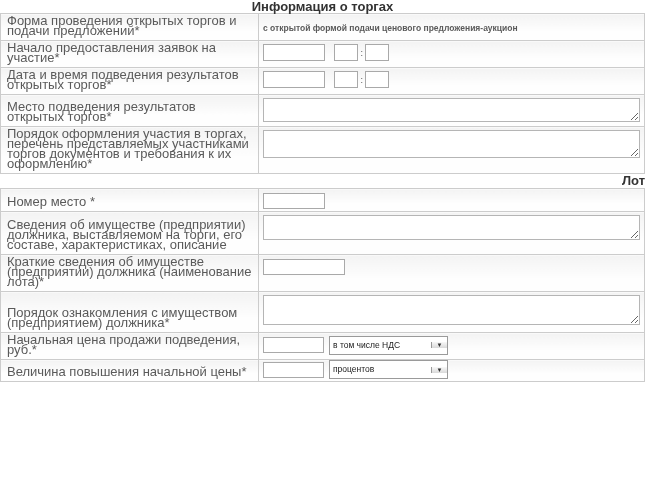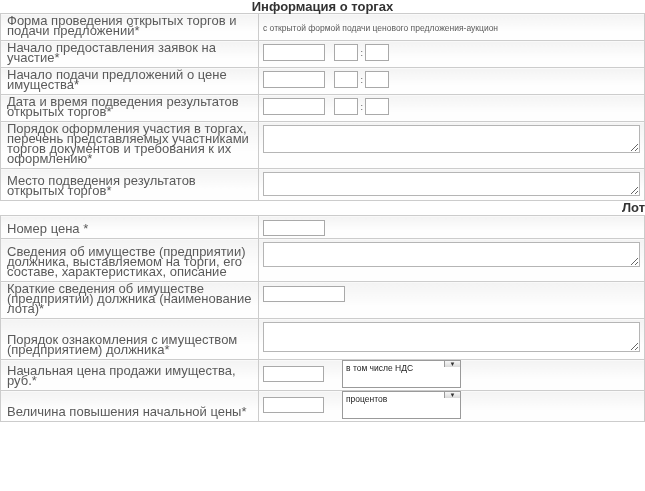--- a/index.html
+++ b/index.html
@@ -23,42 +23,42 @@
   }
   td.lbl{
     width:258px;vertical-align:bottom;
     font-size:13px;line-height:10px;color:#5a5a5a;
     padding:2px 3px 4px 6px;
   }
   td.val{
     vertical-align:top;padding:2px 2px 2px 4px;
   }
   td.val.vmid{vertical-align:middle;padding-top:0;}
-  .static{font-size:8.5px;color:#5a5a5a;}
+  .static{font-size:8.5px;color:#5a5a5a;font-weight:bold;}
   input.inp{
     box-sizing:border-box;height:17px;border:1px solid #a9a9a9;
     background:#ffffff;font-size:9px;padding:1px 2px;margin:0;
     vertical-align:middle;font-family:inherit;
   }
   input.date{width:62px;}
   input.hh{width:24px;margin-left:5px;}
   input.mm{width:24px;}
   .colon{font-size:9px;color:#555555;margin:0 2px;vertical-align:middle;}
   textarea.ta{
     display:block;box-sizing:border-box;width:377px;
     border:1px solid #b5b5b5;background:#ffffff;resize:both;
     font-size:9px;font-family:inherit;margin:1px 0 0 0;padding:1px 2px;
   }
   input.short{height:16px;width:62px;}
   input.wide{height:16px;width:82px;}
   input.money{height:16px;width:61px;}
   .sel{
-    display:inline-flex;box-sizing:border-box;width:119px;height:28px;
-    border:1px solid #9a9a9a;background:#ffffff;margin-left:18px;
-    vertical-align:middle;align-items:flex-start;cursor:default;
+    display:inline-flex;box-sizing:border-box;width:119px;height:19px;
+    border:1px solid #9a9a9a;background:#ffffff;margin-left:5px;
+    vertical-align:middle;align-items:center;cursor:default;
   }
   .sel-text{
     flex:1;font-size:8.5px;color:#222222;line-height:15px;
     padding-left:3px;white-space:nowrap;overflow:hidden;
   }
   .sel-btn{
     width:15px;border-left:1px solid #9a9a9a;
     background:linear-gradient(to bottom,#f8f8f8,#d9d9d9);
     display:flex;align-items:center;justify-content:center;
     font-size:6px;color:#333333;
@@ -87,65 +87,58 @@
 
     <tr style="height:21px">
       <td class="lbl">Начало предоставления заявок на участие*</td>
       <td class="val">
         <input class="inp date" value="" style="">
         <input class="inp hh" value="" style=""><span class="colon">:</span><input class="inp mm" value="" style="">
       </td>
     </tr>
 
 
-    <tr style="height:21px">
-      <td class="lbl">Начало подачи предложений о цене имущества*</td>
-      <td class="val">
-        <input class="inp date" value="" style="">
-        <input class="inp hh" value="" style=""><span class="colon">:</span><input class="inp mm" value="" style="">
-      </td>
-    </tr>
 
     <tr style="height:21px">
       <td class="lbl">Дата и время подведения результатов открытых торгов*</td>
       <td class="val">
         <input class="inp date" value="" style="">
         <input class="inp hh" value="" style=""><span class="colon">:</span><input class="inp mm" value="" style="">
       </td>
     </tr>
 
+    <tr style="height:32px">
+      <td class="lbl">Место подведения результатов открытых торгов*</td>
+      <td class="val">
+        <textarea class="ta" style="height: 24px;"></textarea>
+      </td>
+    </tr>
+
     <tr style="height:45px">
       <td class="lbl">Порядок оформления участия в торгах, перечень представляемых участниками торгов документов и требования к их оформлению*</td>
       <td class="val">
         <textarea class="ta" style="height: 28px;"></textarea>
-      </td>
-    </tr>
-
-    <tr style="height:32px">
-      <td class="lbl">Место подведения результатов открытых торгов*</td>
-      <td class="val">
-        <textarea class="ta" style="height: 24px;"></textarea>
       </td>
     </tr>
 
 
   </tbody>
     </table>
 
   <div class="section-title lot">Лот</div>
 
   <table class="form">
     <colgroup>
         <col style="width:258px">
         <col>
       </colgroup>
 
     <tbody>
         <tr style="height:21px">
-      <td class="lbl">Номер цена *</td>
+      <td class="lbl">Номер место *</td>
       <td class="val">
         <input class="inp short" value="" style="">
       </td>
     </tr>
 
     <tr style="height:43px">
       <td class="lbl">Сведения об имуществе (предприятии) должника, выставляемом на торги, его составе, характеристиках, описание</td>
       <td class="val">
         <textarea class="ta" style="height: 25px;"></textarea>
       </td>
@@ -159,21 +152,21 @@
     </tr>
 
     <tr style="height:41px">
       <td class="lbl">Порядок ознакомления с имуществом (предприятием) должника*</td>
       <td class="val">
         <textarea class="ta" style="height: 30px;"></textarea>
       </td>
     </tr>
 
     <tr style="height:18px">
-      <td class="lbl">Начальная цена продажи имущества, руб.*</td>
+      <td class="lbl">Начальная цена продажи подведения, руб.*</td>
       <td class="val vmid">
         <input class="inp money" value="" style=""><span class="sel">
               <span class="sel-text">в том числе НДС</span>
               <span class="sel-btn">▼</span>
             </span>
       </td>
     </tr>
 
     <tr style="height:18px">
       <td class="lbl">Величина повышения начальной цены*</td>

